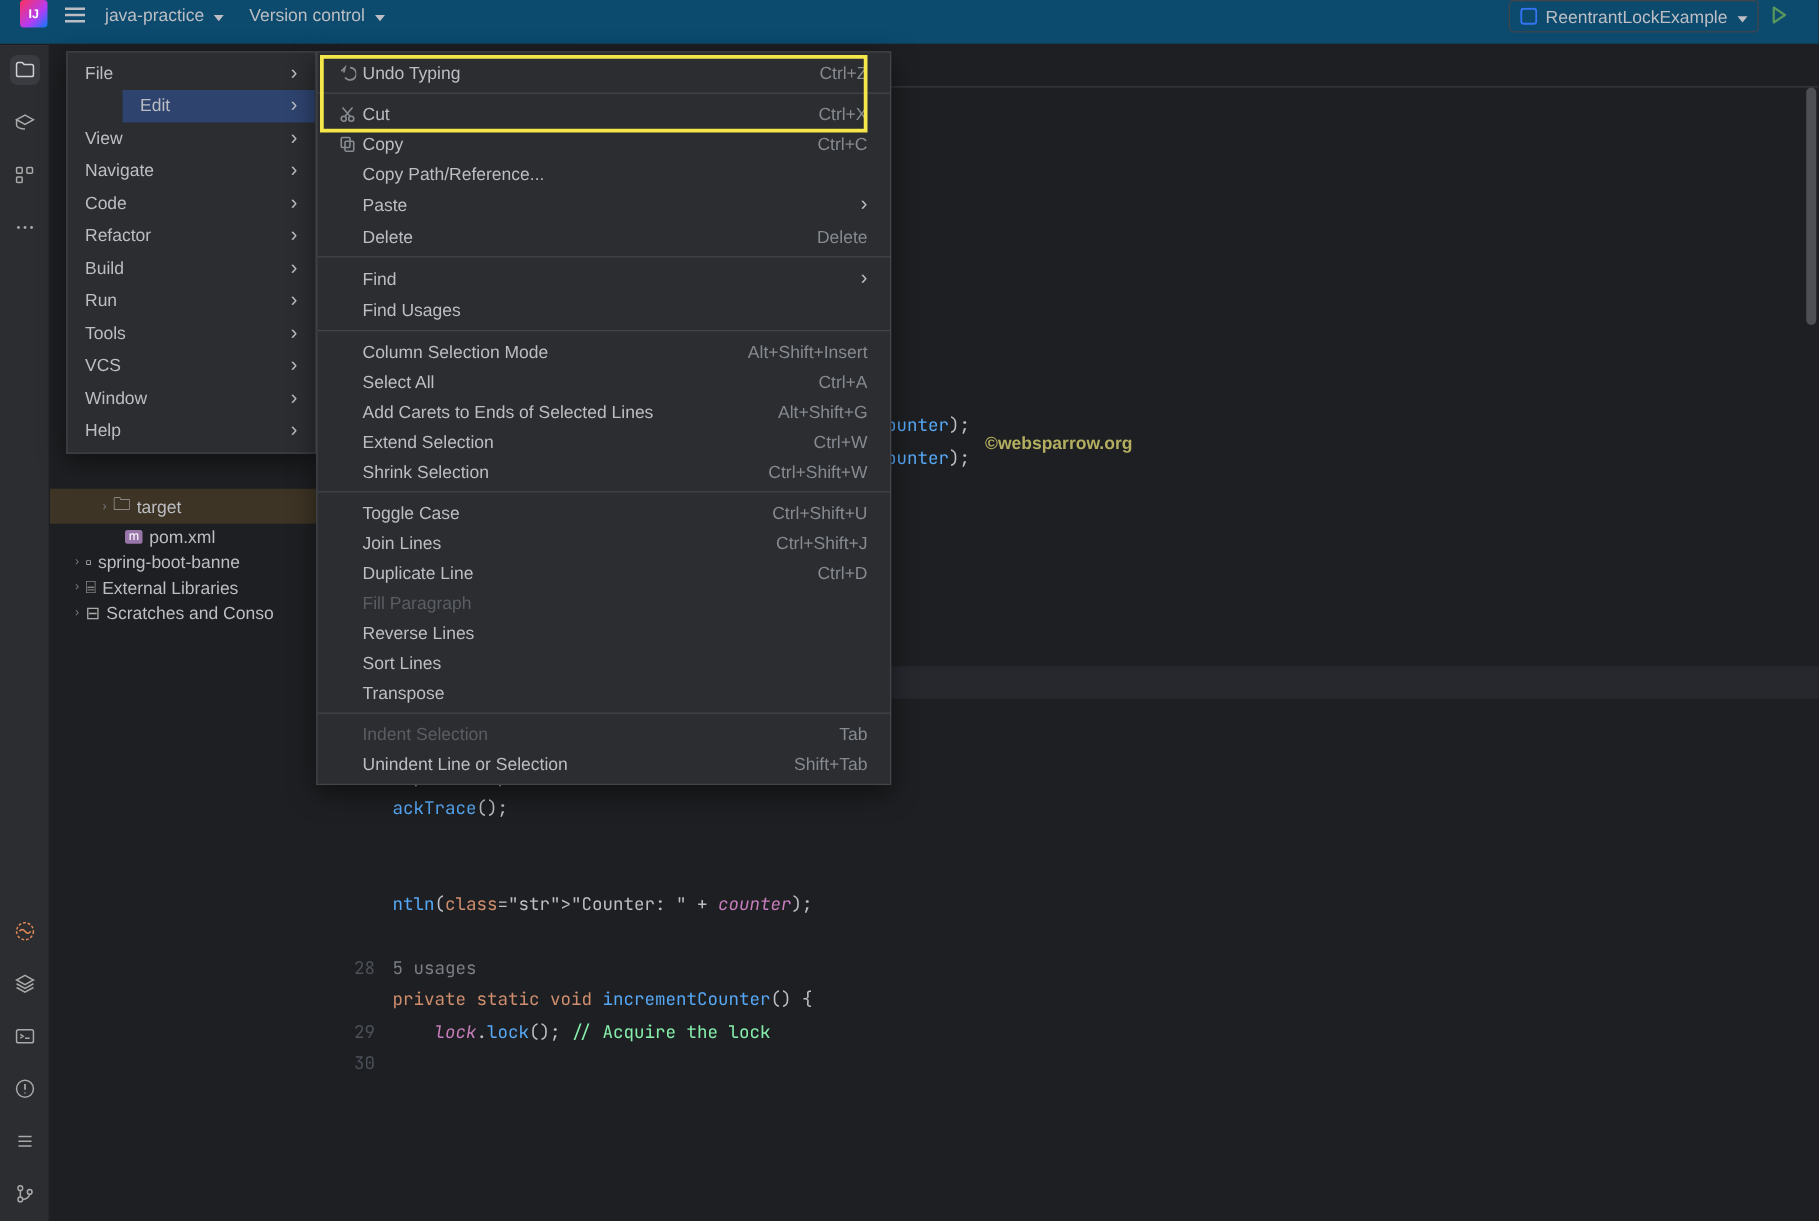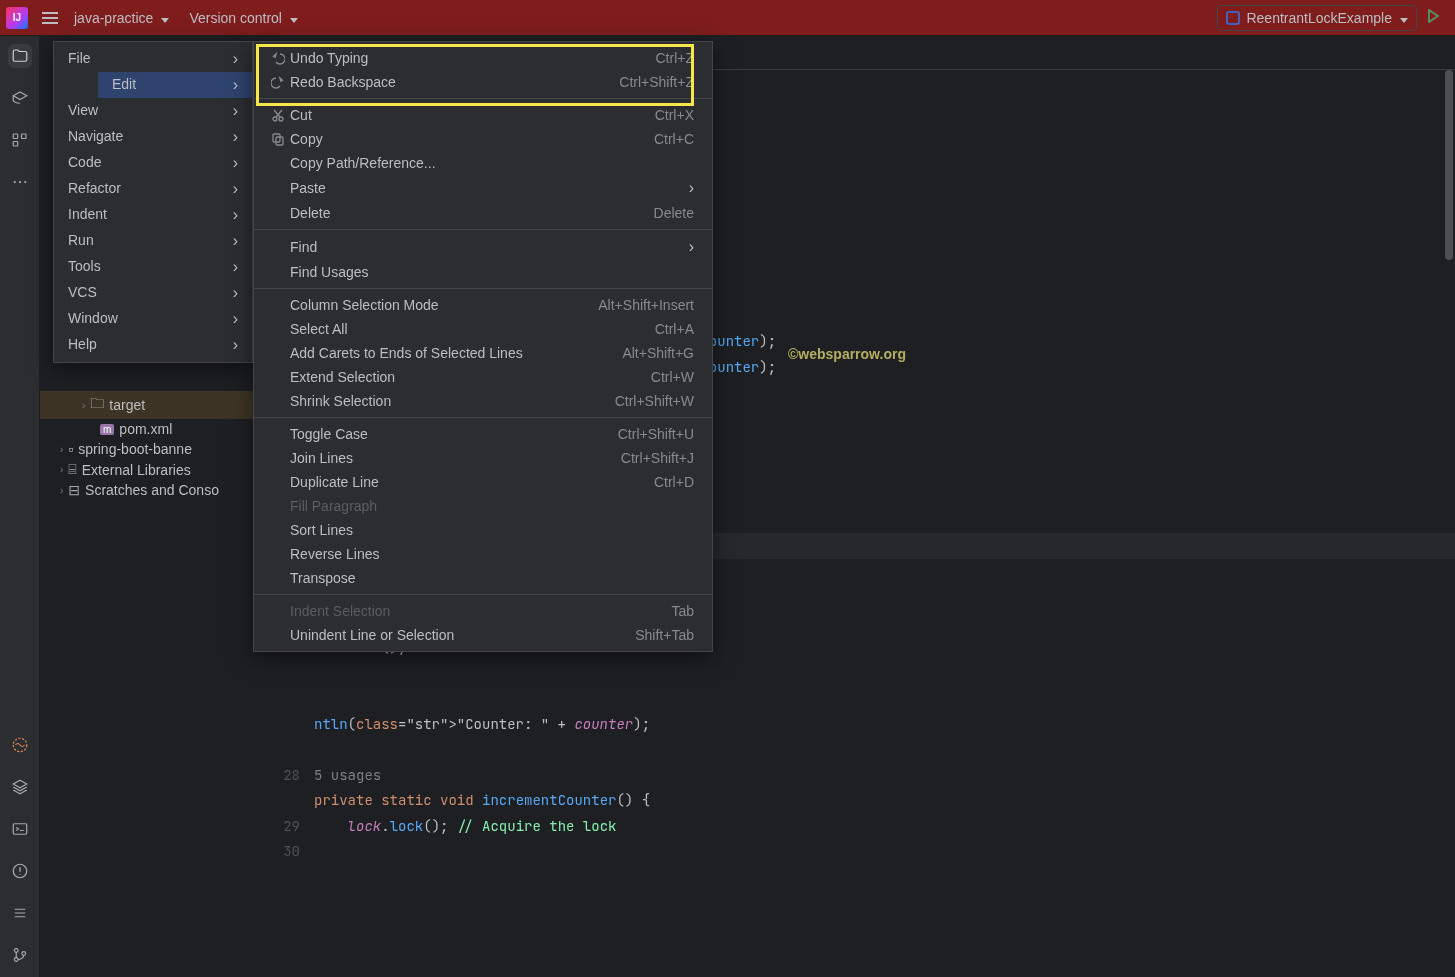--- a/index.html
+++ b/index.html
@@ -8,24 +8,24 @@
   color: #bcbec4;
   font-family: -apple-system, "Segoe UI", sans-serif;
   font-size: 14px;
   width: 1455px;
   height: 977px;
   overflow: hidden;
   position: relative;
 }
 .top-bar {
   height: 36px;
-  background: #7f1d1d;
-  display: flex;
-  align-items: center;
-  padding: 0 6px;
+  background: #0c4a6e;
+  display: flex;
+  align-items: flex-start;
+  padding: 0 16px;
   border-bottom: 1px solid #1e1f22;
 }
 .app-logo {
   width: 22px; height: 22px;
   background: linear-gradient(135deg, #fe315d 0%, #b33cf5 60%, #087cfa 100%);
   border-radius: 3px;
   margin-right: 8px;
   display:flex;align-items:center;justify-content:center;
   font-size:10px;color:#fff;font-weight:bold;
 }
@@ -401,21 +401,21 @@
     </div>
     <div class="menu-item">
       <span>Code</span>
       <span class="menu-arrow"></span>
     </div>
     <div class="menu-item">
       <span>Refactor</span>
       <span class="menu-arrow"></span>
     </div>
     <div class="menu-item">
-      <span>Indent</span>
+      <span>Build</span>
       <span class="menu-arrow"></span>
     </div>
     <div class="menu-item">
       <span>Run</span>
       <span class="menu-arrow"></span>
     </div>
     <div class="menu-item">
       <span>Tools</span>
       <span class="menu-arrow"></span>
     </div>
@@ -435,29 +435,20 @@
 
 <div class="menu menu-sub" id="edit-menu">
     <div class="sub-item">
       <span class="sub-icon">
         <svg width="14" height="14" viewBox="0 0 14 14">
           <path d="M9 3a5 5 0 11-4 8M2 6l3-3-1 4" fill="none" stroke="#868a91" stroke-width="1.4"></path>
         </svg>
       </span>
       <span class="sub-label">Undo Typing</span>
       <span class="sub-short">Ctrl+Z</span>
-    </div>
-    <div class="sub-item">
-      <span class="sub-icon">
-        <svg width="14" height="14" viewBox="0 0 14 14">
-          <path d="M5 3a5 5 0 104 8M12 6l-3-3 1 4" fill="none" stroke="#868a91" stroke-width="1.4"></path>
-        </svg>
-      </span>
-      <span class="sub-label">Redo Backspace</span>
-      <span class="sub-short">Ctrl+Shift+Z</span>
     </div>
     <div class="sep"></div>
     <div class="sub-item">
       <span class="sub-icon">
         <svg width="14" height="14" viewBox="0 0 14 14">
           <circle cx="4" cy="11" r="2" fill="none" stroke="#868a91" stroke-width="1.3"></circle>
           <circle cx="10" cy="11" r="2" fill="none" stroke="#868a91" stroke-width="1.3"></circle>
           <path d="M5 9L11 2M9 9L3 2" stroke="#868a91" stroke-width="1.3"></path>
         </svg>
       </span>
@@ -539,25 +530,25 @@
       <span class="sub-icon"></span>
       <span class="sub-label">Duplicate Line</span>
       <span class="sub-short">Ctrl+D</span>
     </div>
     <div class="sub-item disabled">
       <span class="sub-icon"></span>
       <span class="sub-label">Fill Paragraph</span>
     </div>
     <div class="sub-item">
       <span class="sub-icon"></span>
+      <span class="sub-label">Reverse Lines</span>
+    </div>
+    <div class="sub-item">
+      <span class="sub-icon"></span>
       <span class="sub-label">Sort Lines</span>
-    </div>
-    <div class="sub-item">
-      <span class="sub-icon"></span>
-      <span class="sub-label">Reverse Lines</span>
     </div>
     <div class="sub-item">
       <span class="sub-icon"></span>
       <span class="sub-label">Transpose</span>
     </div>
     <div class="sep"></div>
     <div class="sub-item disabled">
       <span class="sub-icon"></span>
       <span class="sub-label">Indent Selection</span>
       <span class="sub-short">Tab</span>

